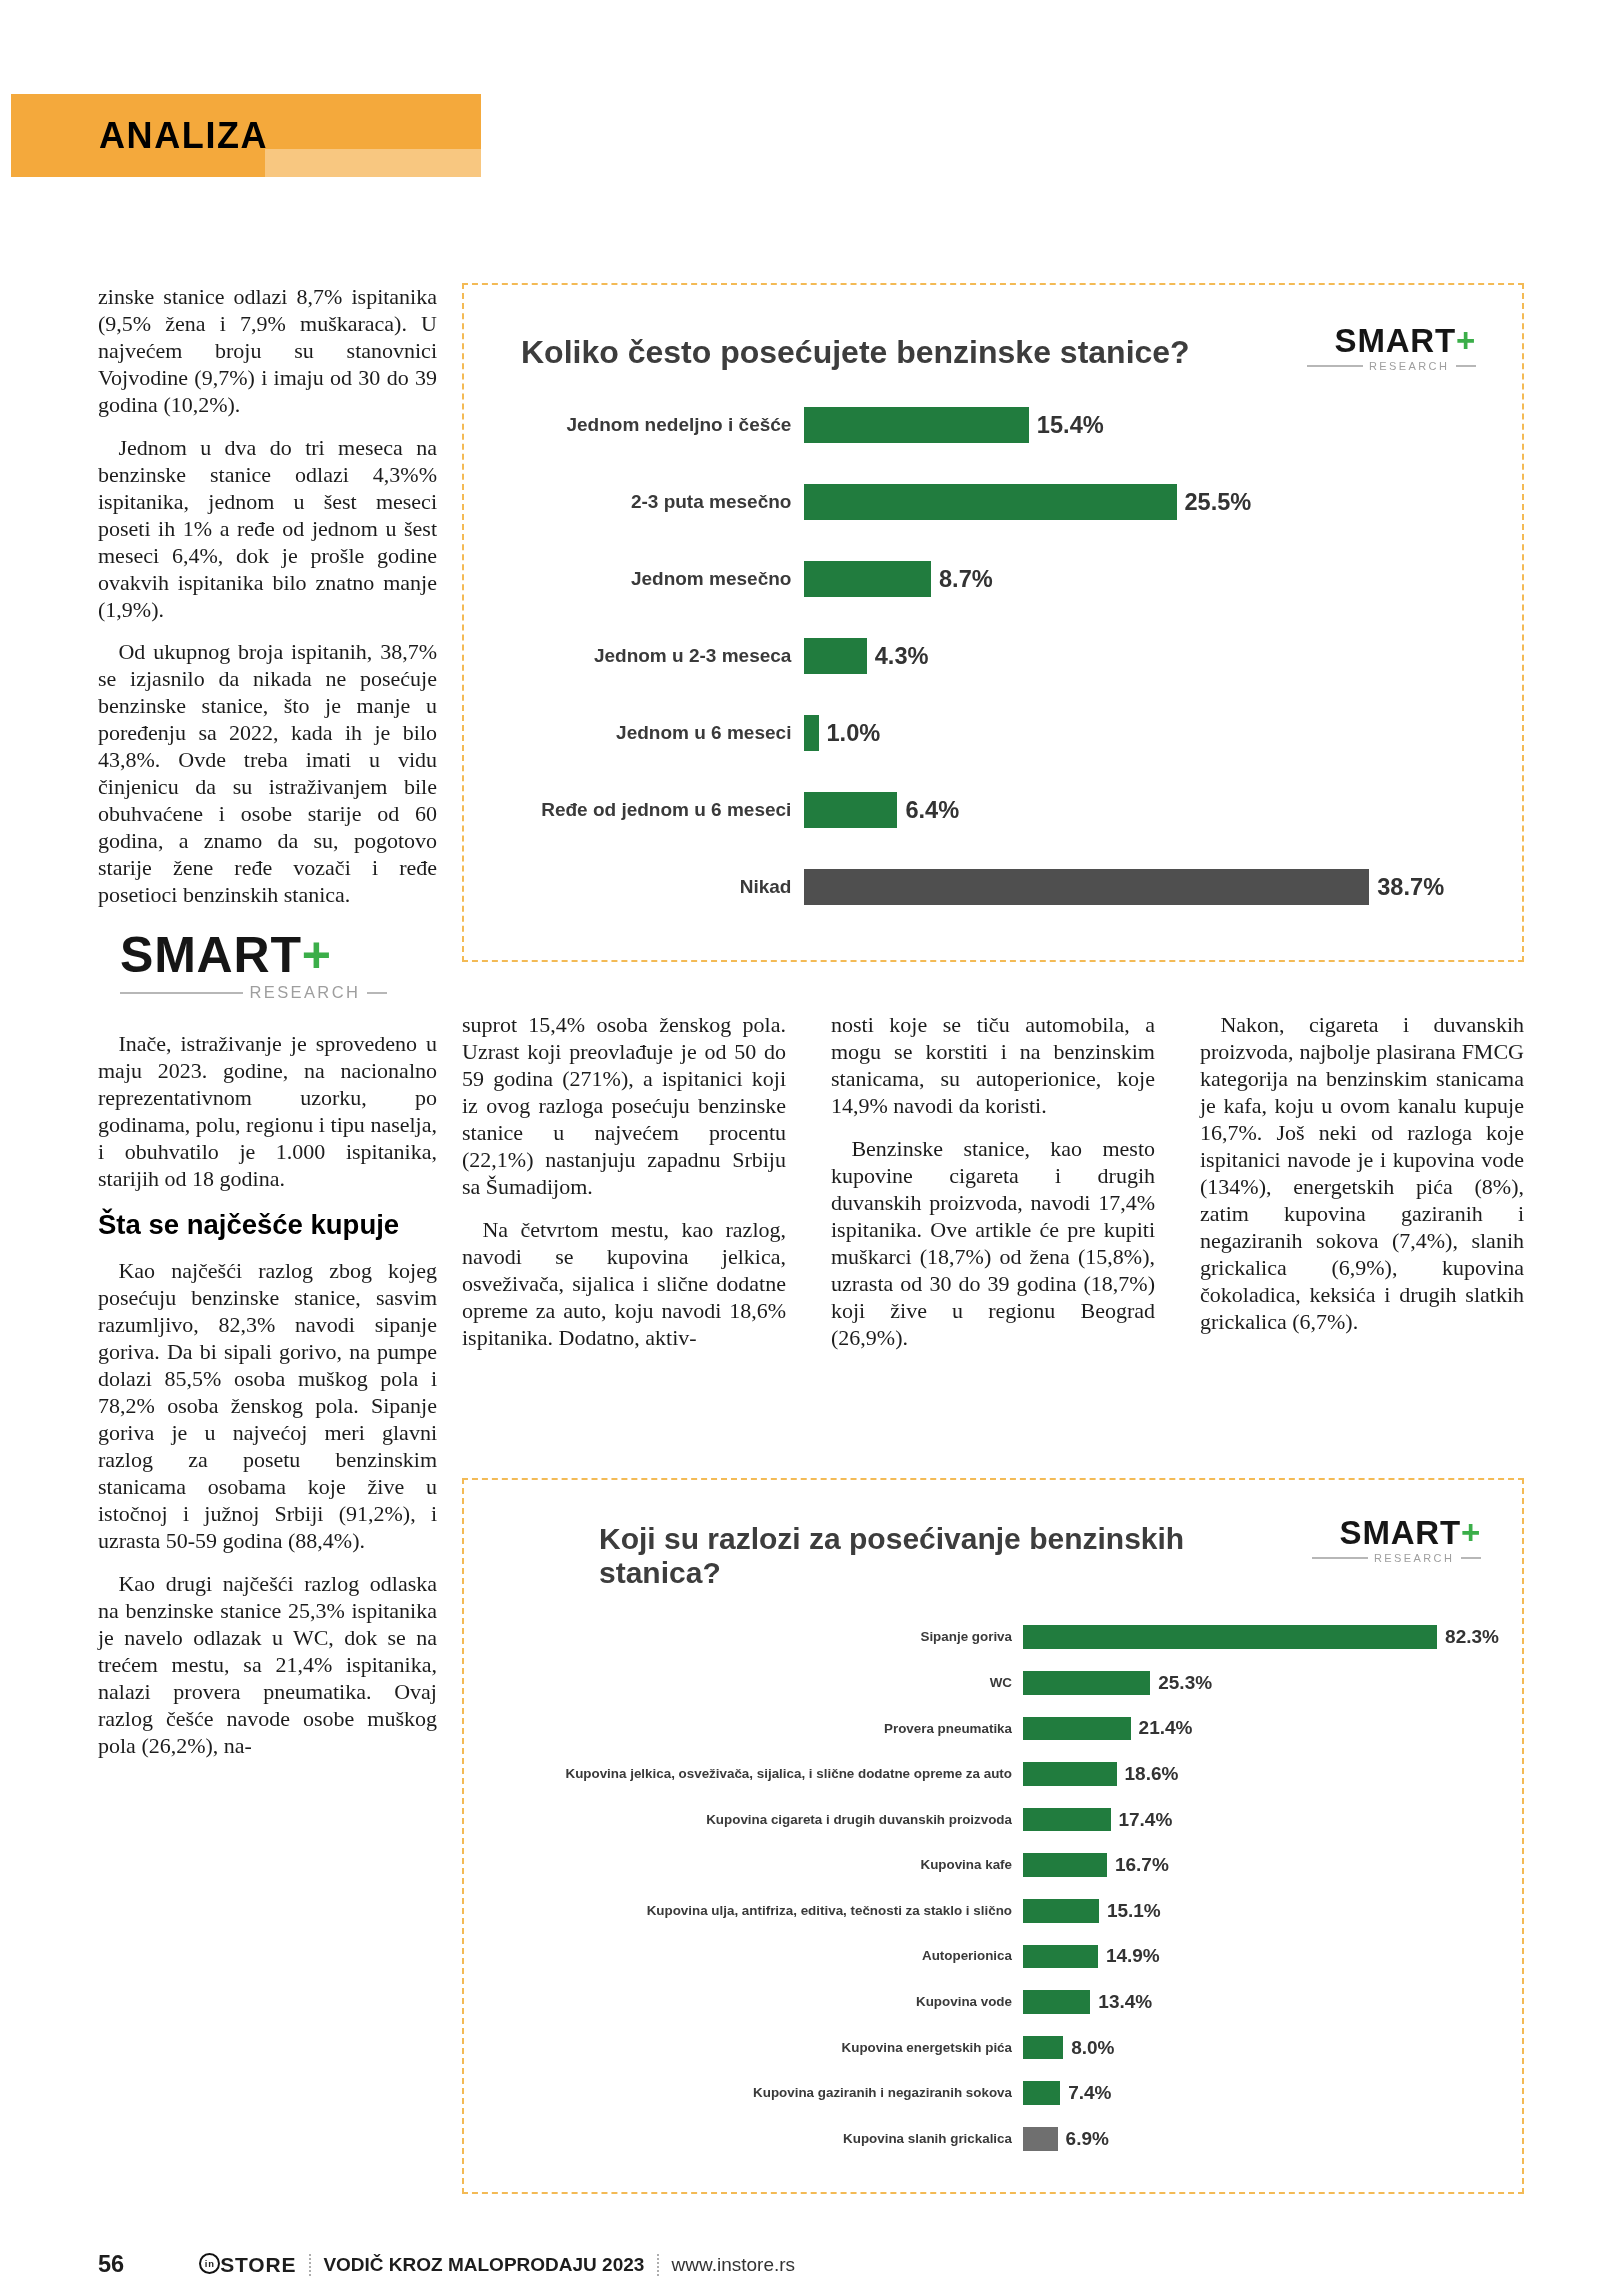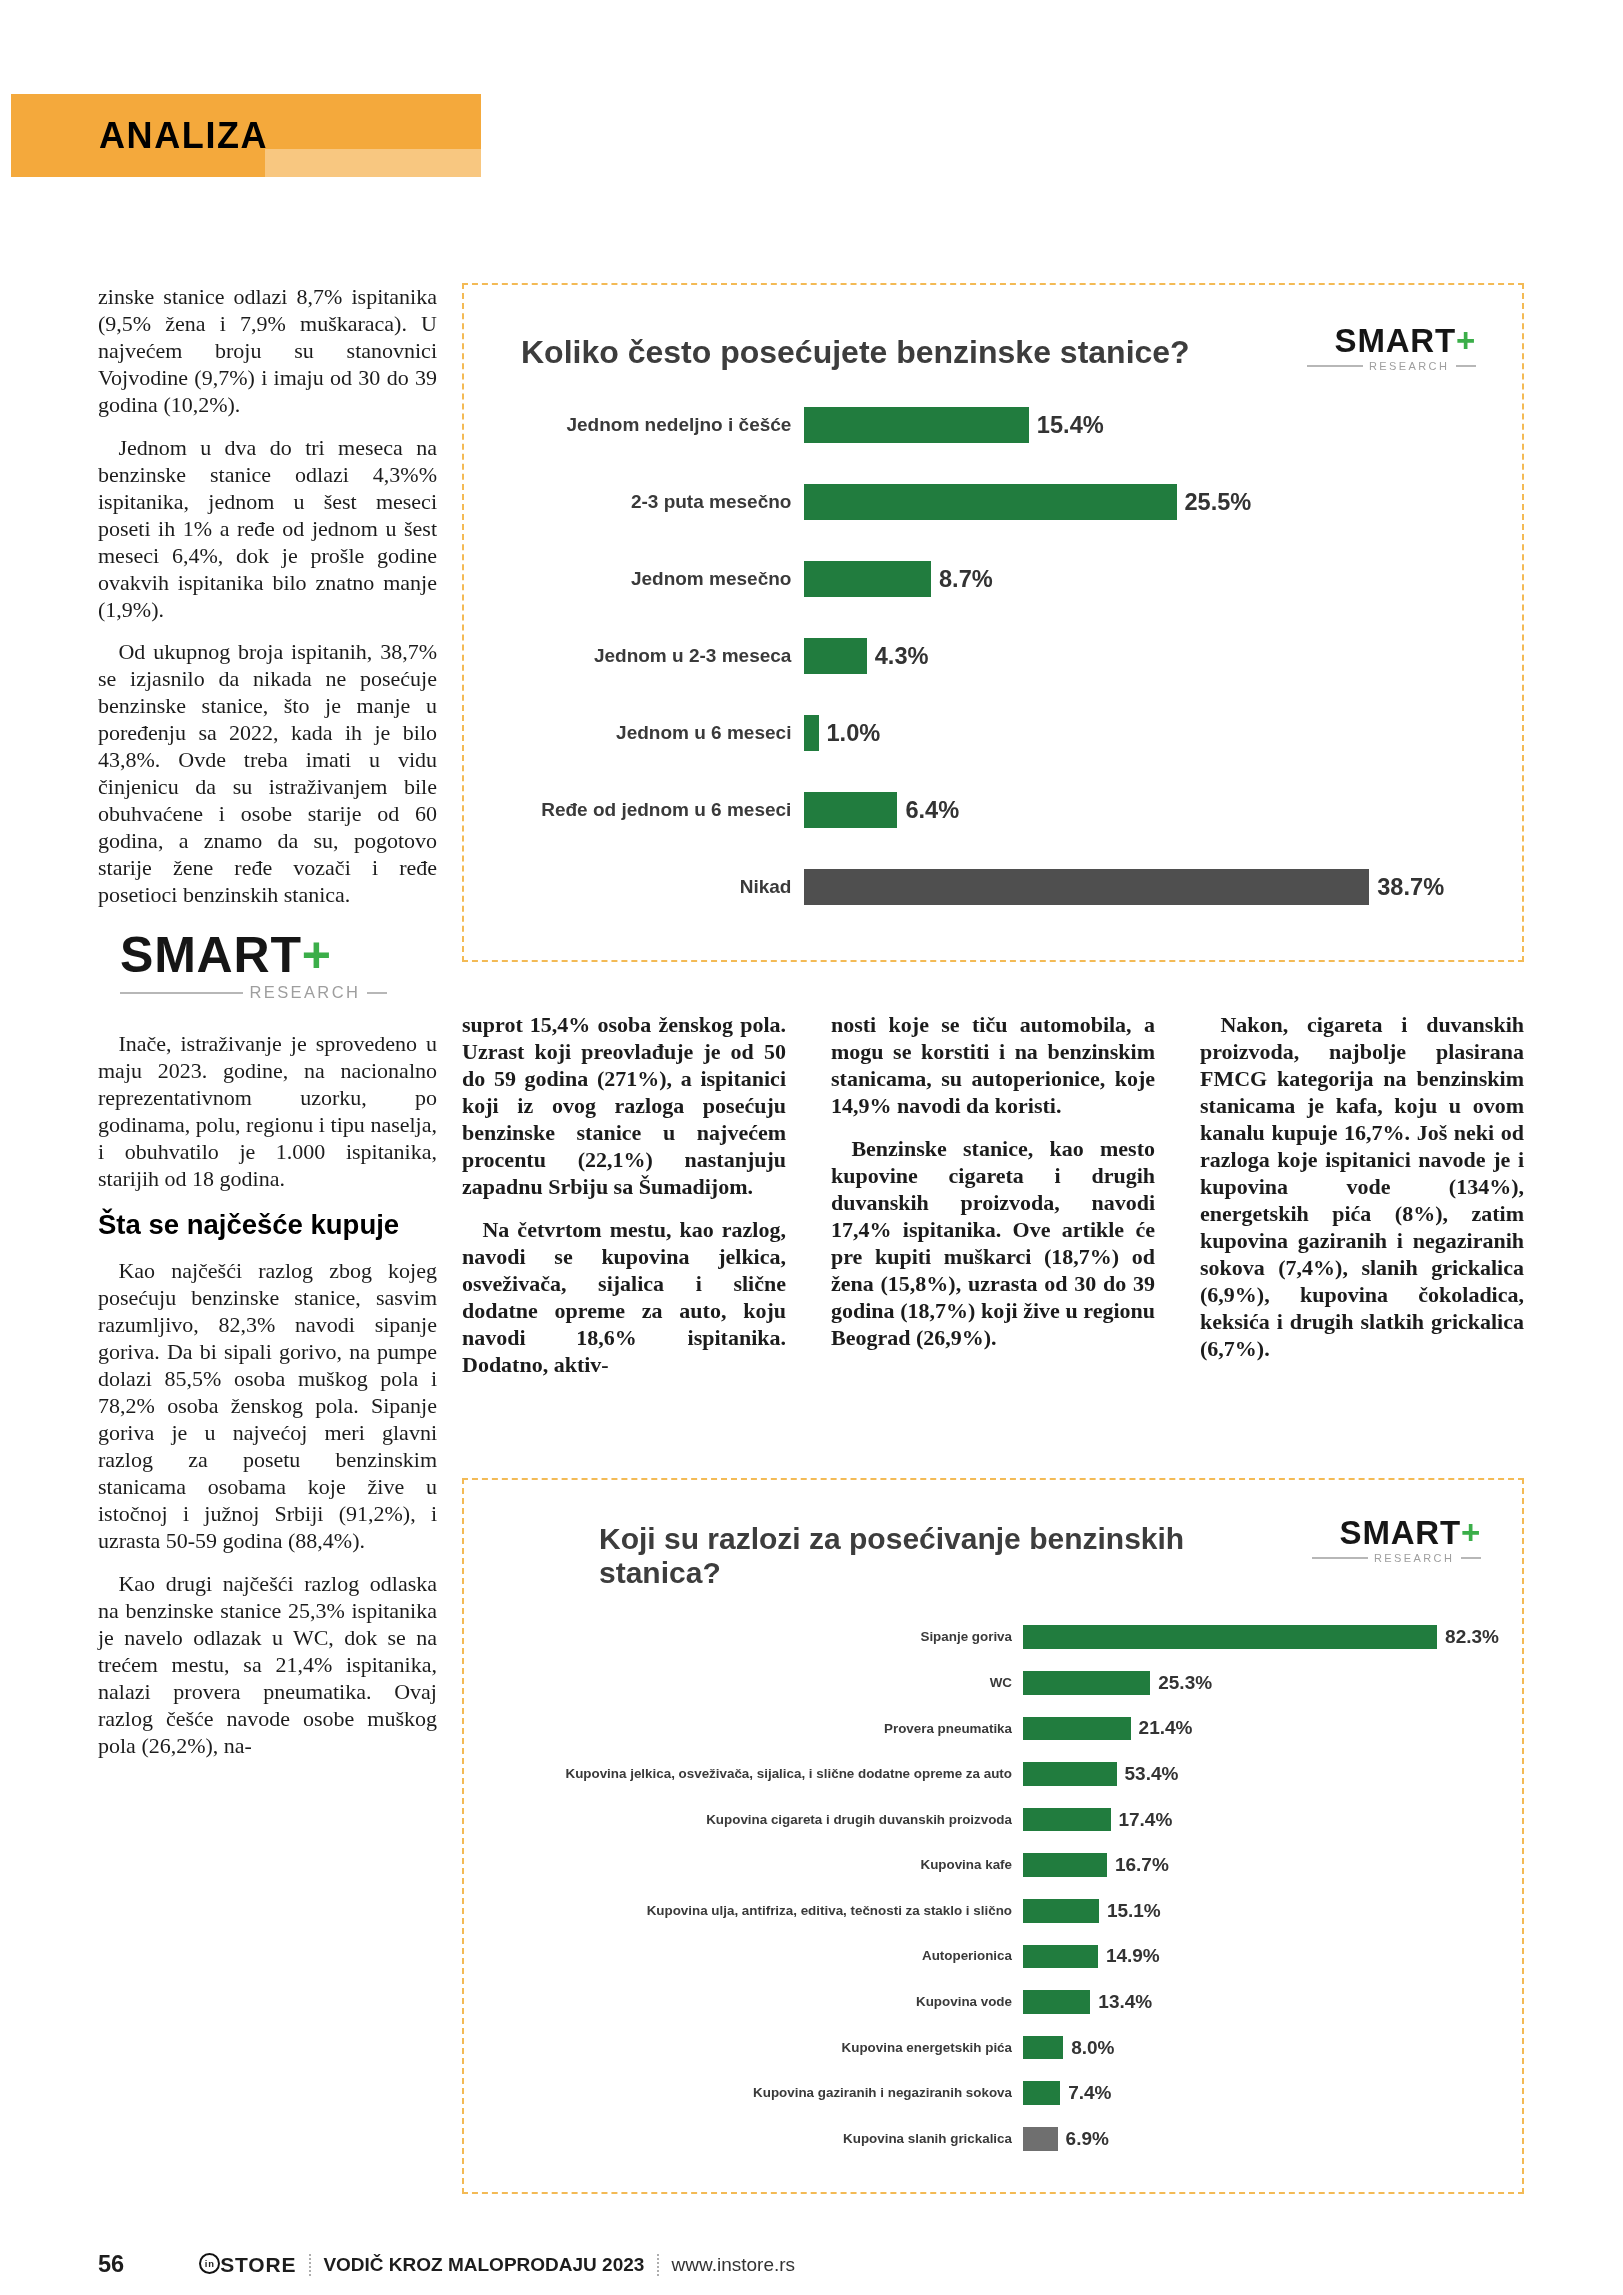--- a/index.html
+++ b/index.html
@@ -10,21 +10,21 @@
   .header-band{position:absolute;left:11px;top:94px;width:470px;height:83px;background:var(--accent,#f4a93c);}
   .header-band .band-light{position:absolute;right:0;bottom:0;width:46%;height:34%;background:rgba(255,255,255,0.35);}
   .header-title{position:absolute;left:88px;top:50%;transform:translateY(-50%);font-family:"Liberation Sans",sans-serif;font-weight:800;font-size:36px;letter-spacing:1.6px;color:#000000;}
 
   
   .col-left{position:absolute;left:98px;top:283px;width:339px;}
   .body-text{font-size:22px;line-height:27px;text-align:justify;margin:0 0 15.7px 0;}
   .body-text.indent{text-indent:20.4px;}
   .sub-heading{font-family:"Liberation Sans",sans-serif;font-weight:800;font-size:27.5px;line-height:33px;color:#000;margin:6.3px 0 15.7px 0;}
 
-  .mid-cols{position:absolute;left:462px;top:1011px;width:1062px;display:flex;gap:45px;font-weight:bold;}
+  .mid-cols{position:absolute;left:462px;top:1011px;width:1062px;display:flex;gap:45px;}
   .mid-col{flex:1;min-width:0;}
 
   
   .logo-word{font-family:"Liberation Sans",sans-serif;font-weight:900;color:#161616;line-height:1;letter-spacing:0.8px;}
   .logo-plus{color:var(--logo-green,#3bae49);}
   .logo-sub{display:flex;align-items:center;margin-top:3.1px;}
   .logo-rule{height:1.6px;background:#b7b7b7;flex:1;}
   .logo-rule.short{flex:0 0 20.4px;}
   .logo-research{font-family:"Liberation Sans",sans-serif;color:#9e9e9e;letter-spacing:2.4px;padding:0 6.3px;}
   .logo-big{margin:22px 15.7px 28px 22px;width:267px;}
@@ -206,21 +206,21 @@
           <div class="bar-label">Provera pneumatika</div>
           <div class="bar-track">
             <div class="bar" style="width: 23.5165%; background: rgb(33, 124, 62);"></div>
             <span class="bar-value">21.4%</span>
           </div>
         </div>
         <div class="chart-row">
           <div class="bar-label">Kupovina jelkica, osveživača, sijalica, i slične dodatne opreme za auto</div>
           <div class="bar-track">
             <div class="bar" style="width: 20.4396%; background: rgb(33, 124, 62);"></div>
-            <span class="bar-value">53.4%</span>
+            <span class="bar-value">18.6%</span>
           </div>
         </div>
         <div class="chart-row">
           <div class="bar-label">Kupovina cigareta i drugih duvanskih proizvoda</div>
           <div class="bar-track">
             <div class="bar" style="width: 19.1209%; background: rgb(33, 124, 62);"></div>
             <span class="bar-value">17.4%</span>
           </div>
         </div>
         <div class="chart-row">

